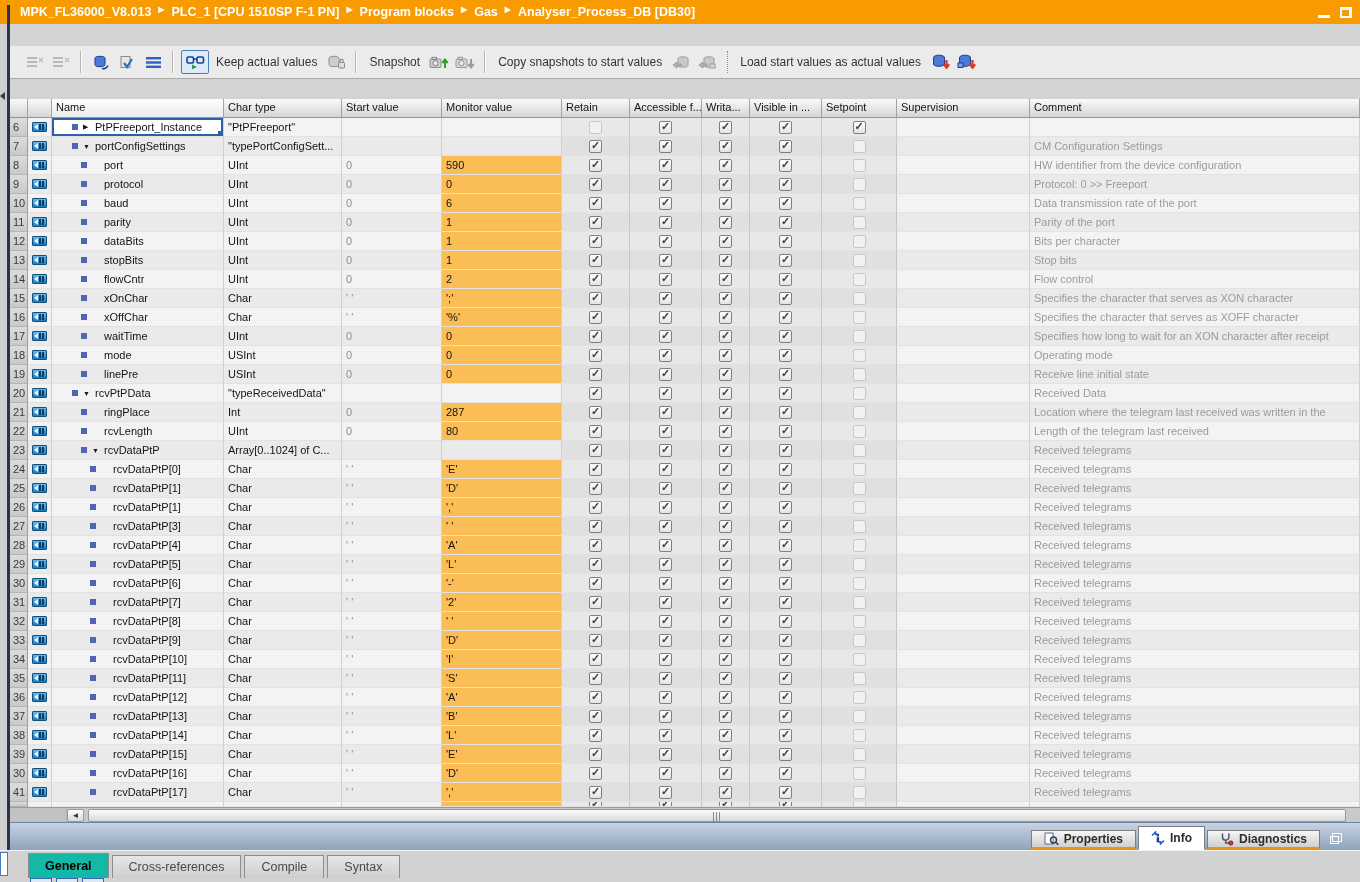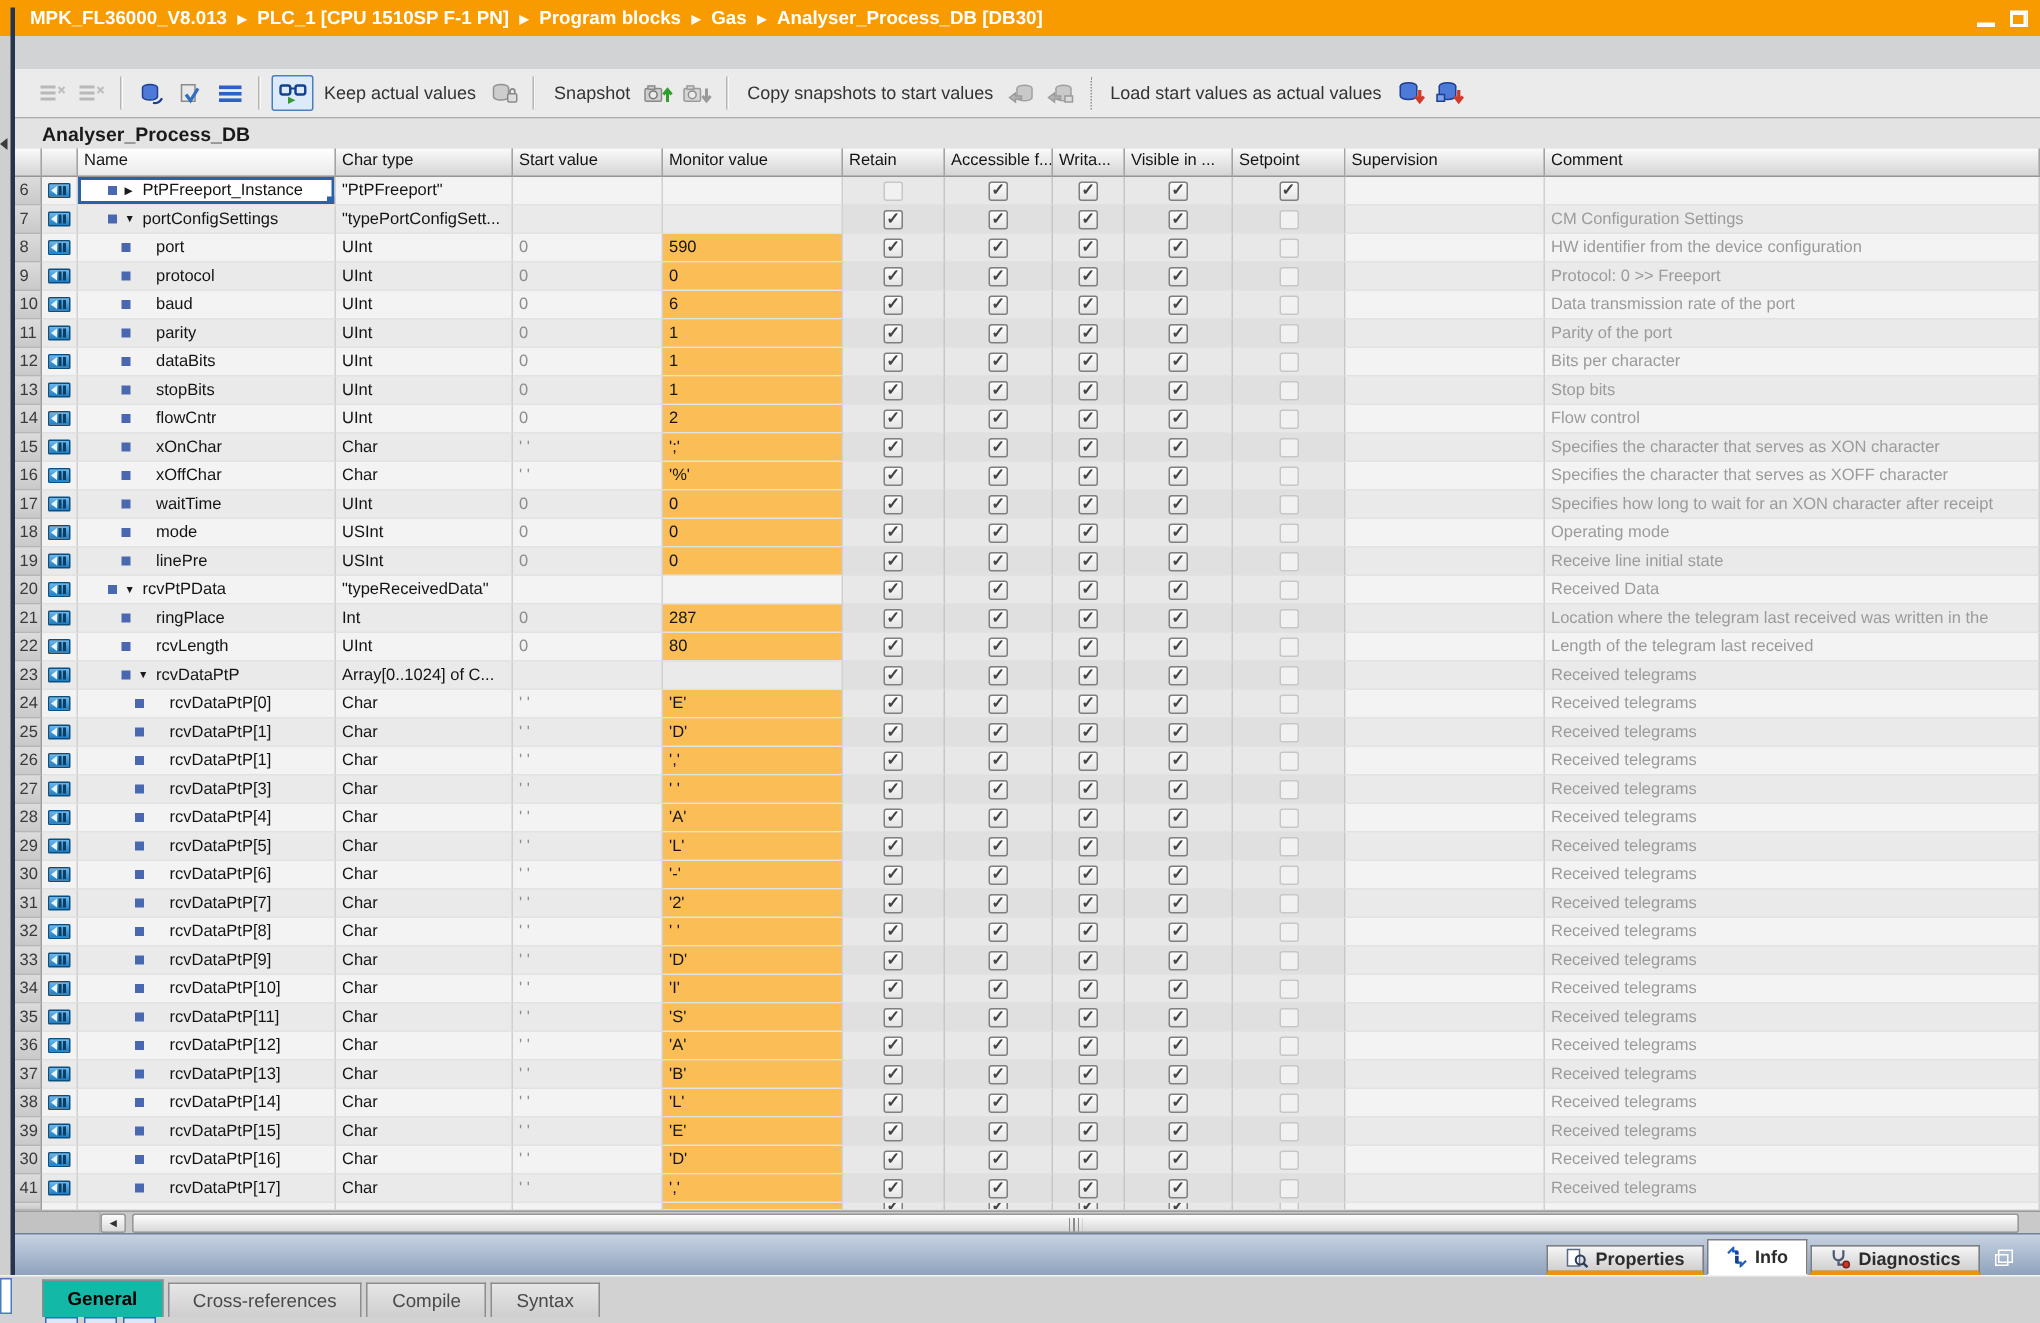--- a/index.html
+++ b/index.html
@@ -1,21 +1,21 @@
 <!DOCTYPE html>
 <html><head>
 <meta charset="utf-8">
 <style>
   html,body{margin:0;padding:0;background:#b9b9b9;}
   #app{position:relative;width:1360px;height:882px;overflow:hidden;background:#d2d3d4;
        font-family:"Liberation Sans",sans-serif;-webkit-font-smoothing:antialiased;}
   
   .titlebar{position:absolute;top:0;left:0;width:100%;height:24px;background:#f79b00;
             display:flex;align-items:center;color:#fff;font-size:12.5px;font-weight:bold;}
-  .crumbs{display:flex;align-items:center;padding-left:16px;white-space:nowrap;}
+  .crumbs{display:flex;align-items:flex-start;padding-left:16px;white-space:nowrap;}
   .crumb{margin:0 4px;cursor:default;}
   .crumb-sep{font-size:8px;margin:0 3px;opacity:.95;}
   .win-controls{position:absolute;right:8px;top:0;height:24px;display:flex;align-items:center;gap:10px;}
   .win-min{width:12px;height:3px;background:#fff;margin-top:8px;}
   .win-restore{position:relative;width:12px;height:11px;}
   .win-restore::before{content:"";position:absolute;right:0;top:0;width:8px;height:7px;border:2px solid #fff;}
   .win-restore::after{content:"";position:absolute;left:0;bottom:0;width:7px;height:6px;border:2px solid #fff;background:#f79b00;}
   
   .subband{position:absolute;top:24px;left:0;width:100%;height:22px;background:#d2d3d4;}
   .toolbar{position:absolute;top:46px;left:10px;right:0;height:32px;background:#ebebeb;
@@ -246,23 +246,20 @@
     <span class="tbtn">
       <svg width="19" height="16" viewBox="0 0 19 16">
           <ellipse cx="8" cy="3.5" rx="5.5" ry="2.3" fill="#4d79d8" stroke="#1d3f8f"></ellipse>
           <path d="M2.5 3.5 v6.5 a5.5 2.3 0 0 0 11 0 v-6.5" fill="#4d79d8" stroke="#1d3f8f"></path>
           <rect x="1" y="9" width="5" height="4.5" fill="#7fa3e8" stroke="#1d3f8f"></rect>
           <path d="M15.5 6 v6.5 M12.8 10.3 l2.7 3.4 2.7 -3.4" stroke="#d23a2a" stroke-width="2.2" fill="none"></path>
         </svg>
     </span>
   </div>
 
-  <div class="dbtitle">
-    <span>Analyser_Process_DB</span>
-  </div>
 
   <div class="t-head" id="thead">
       <div class="hc col-num"></div>
       <div class="hc col-icon"></div>
       <div class="hc col-name">Name</div>
       <div class="hc col-type">Char type</div>
       <div class="hc col-start">Start value</div>
       <div class="hc col-monitor">Monitor value</div>
       <div class="hc col-retain">Retain</div>
       <div class="hc col-accessible">Accessible f...</div>

